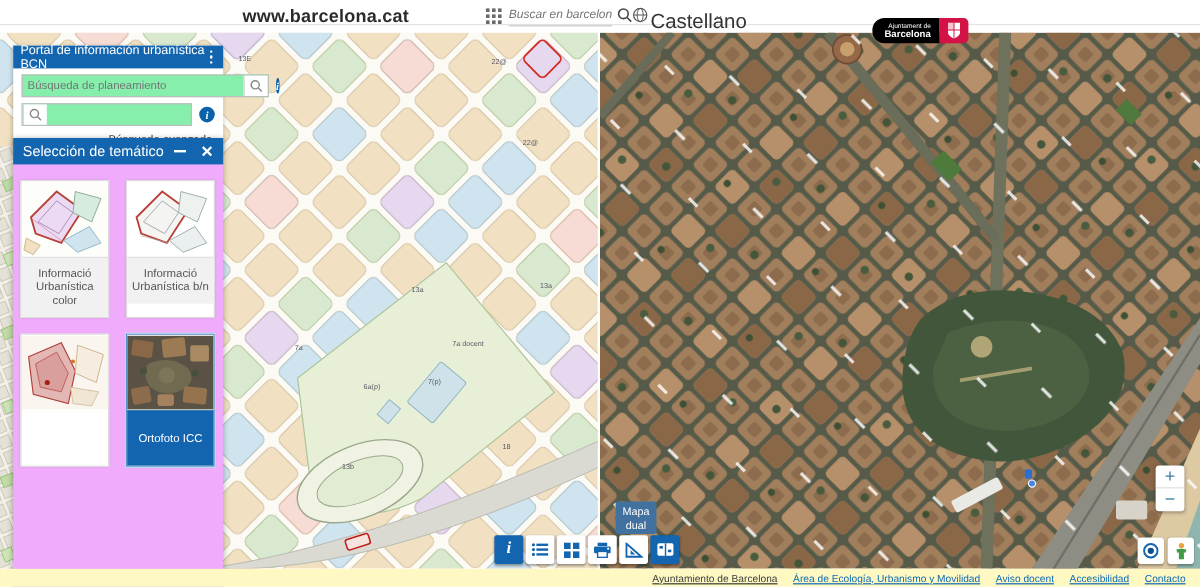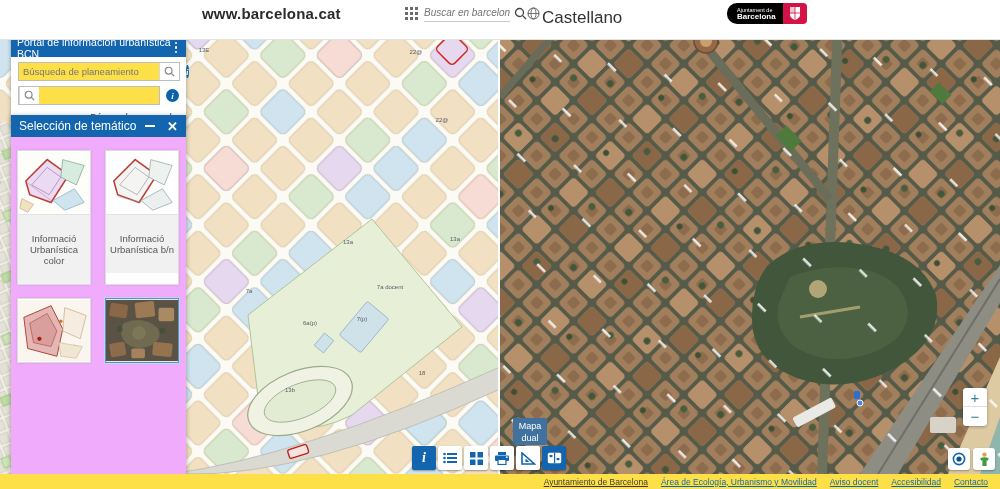--- a/index.html
+++ b/index.html
@@ -1,33 +1,33 @@
 <!DOCTYPE html>
 <html><head>
 <meta charset="utf-8">
 <style>
   * { margin:0; padding:0; box-sizing:border-box; }
   html,body { width:1000px; height:489px; overflow:hidden;
     font-family:"Liberation Sans", sans-serif; background:#fff; }
   #stage { position:relative; width:1000px; height:489px; background:#fff; }
 
   
-  .top-header { position:absolute; left:0; top:0; width:1000px; height:40px;
+  .top-header { position:absolute; left:0; top:0; width:1000px; height:21px;
     background:#fff; border-bottom:1px solid #e3e3e3; z-index:40; }
   .site-title { position:absolute; left:202px; top:5px; font-size:15px; font-weight:700; color:#2b2b2b; letter-spacing:.2px; }
   .hdr-grid { position:absolute; left:405px; top:7px; width:13px; height:13px; }
   .hdr-grid i { position:absolute; width:3px; height:3px; background:#6b6b6b; }
   .hdr-search { position:absolute; left:424px; top:4px; width:86px; height:18px;
     border:none; border-bottom:1px solid #c9c9c9; font-style:italic; font-size:10px;
     color:#555; background:transparent; outline:none; font-family:"Liberation Sans", sans-serif;}
   .hdr-mag { position:absolute; left:514px; top:6px; }
   .hdr-globe { position:absolute; left:527px; top:6px; }
   .hdr-lang { position:absolute; left:542px; top:8px; font-size:17px; color:#333; }
   .hdr-chevron { position:absolute; left:595px; top:7px; font-size:10px; color:#555; }
-  .logo { position:absolute; left:727px; top:3px; height:21px; display:flex; }
+  .logo { position:absolute; left:727px; top:15px; height:21px; display:flex;text-align:right; }
   .logo-black { background:#000; color:#fff; border-radius:10px 0 0 10px;
     padding:2px 7px 2px 10px; display:flex; flex-direction:column; justify-content:center; }
   .logo-black .l1 { font-size:5.5px; line-height:6px; }
   .logo-black .l2 { font-size:8px; font-weight:700; line-height:8px; }
   .logo-red { width:24px; border-radius:0 4px 4px 0; display:flex; align-items:center; justify-content:center; }
 
   
   .map-area { position:absolute; left:0; top:27px; width:1000px; height:447px; display:flex; }
   .map-half { position:relative; width:500px; height:447px; overflow:hidden; }
   .map-half.left { border-right:2px solid #fff; }
@@ -38,21 +38,21 @@
   .panel { position:absolute; left:11px; top:38px; width:175px; z-index:30;
     background:#fff; box-shadow:0 1px 4px rgba(0,0,0,.35); }
   .panel-head { height:19px; background:#1265ae; color:#fff; display:flex; align-items:center;
     padding:0 6px; font-size:10.5px; }
   .panel-head .grow { flex:1; }
   .panel-title b { font-weight:400; }
   .dots-v { display:flex; flex-direction:column; gap:2px; cursor:pointer; padding:2px 3px; }
   .dots-v i { width:2.5px; height:2.5px; border-radius:50%; background:#fff; }
   .panel-body { padding:5px 7px 4px 7px; }
   .search-row { display:flex; align-items:center; margin-bottom:5px; }
-  .search-box { flex:1; display:flex; border:1px solid #bdbdbd; height:19px; background:#fde047; }
+  .search-box { flex:1; display:flex; border:1px solid #bdbdbd; height:19px; background:#86efac;gap:44px; }
   .search-box input { flex:1; border:none; outline:none; font-size:9.5px; color:#555;
     padding:0 4px; font-family:"Liberation Sans", sans-serif; background:transparent; min-width:0;}
   .search-box .magbtn { width:20px; border-left:1px solid #d8d8d8; display:flex;
     align-items:center; justify-content:center; cursor:pointer; background:#fff; }
   .info-dot { width:13px; height:13px; border-radius:50%; background:#0b62ab; color:#fff;
     font-size:9px; font-weight:700; font-family:"Liberation Serif", serif; font-style:italic;
     display:flex; align-items:center; justify-content:center; margin-left:6px; cursor:pointer; }
   .adv-link { display:block; text-align:right; font-size:9.5px; color:#444;
     text-decoration:underline; padding:1px 2px 2px 0; }
 
@@ -68,21 +68,21 @@
   .tabbar { display:flex; margin:9px 11px 0 11px; border:1px solid #c9c9c9; }
   .tab { flex:1; height:22px; display:flex; align-items:center; justify-content:center;
     font-size:10px; color:#17548e; background:#fff; cursor:pointer; }
   .tab.active { background:#1265ae; color:#fff; font-weight:700; }
   .cards { display:grid; grid-template-columns:74px 74px; column-gap:14px; row-gap:13px;
     margin:13px 0 0 6px; }
   .card { border:1px solid #ddd; background:#fff; cursor:pointer; box-shadow:0 0 2px rgba(0,0,0,.12); }
   .card.selected { border:1px solid #5a93c8; outline:1px solid #bcd6ec; }
   .thumb { width:100%; height:63px; display:block; }
   .card-label { min-height:31px; background:#f1f1f1; color:#555; font-size:9.5px; line-height:11px;
-    display:flex; align-items:center; justify-content:center; text-align:center; padding:18px 3px;
+    display:flex; align-items:center; justify-content:center; text-align:center; padding:8px 3px;
     border-top:1px solid #e2e2e2; }
   .card.selected .card-label { background:#1265ae; color:#fff; border-top:1px solid #1265ae; min-height:46px;}
 
   
   .toolbar { position:absolute; left:412px; top:446px; display:flex; gap:2px; z-index:35; }
   .tbtn { width:24px; height:24px; border-radius:2px; background:#fff; display:flex;
     align-items:center; justify-content:center; cursor:pointer; box-shadow:0 1px 2px rgba(0,0,0,.35); }
   .tbtn.active { background:#1265ae; }
   .tooltip { position:absolute; left:513px; top:418px; width:34px; height:27px; z-index:36;
     background:#41719f; color:#fff; font-size:9px; line-height:12px; text-align:center;
@@ -92,21 +92,21 @@
   .zoomctrl { position:absolute; left:963px; top:388px; width:24px; height:38px; z-index:35;
     background:#fff; border-radius:3px; box-shadow:0 1px 3px rgba(0,0,0,.3); overflow:hidden; }
   .zbtn { width:24px; height:19px; display:flex; align-items:center; justify-content:center;
     font-size:15px; color:#3c7d99; cursor:pointer; }
   .zbtn:first-child { border-bottom:1px solid #e0e0e0; }
   .br-icons { position:absolute; left:948px; top:448px; display:flex; gap:3px; z-index:35; }
   .sq-icon { width:22px; height:22px; background:#fff; border-radius:3px; display:flex;
     align-items:center; justify-content:center; cursor:pointer; box-shadow:0 1px 2px rgba(0,0,0,.3); }
 
   
-  .footer { position:absolute; left:0; top:474px; width:1000px; height:15px; background:#fde047;
+  .footer { position:absolute; left:0; top:474px; width:1000px; height:15px; background:#fef9c3;
     display:flex; align-items:center; justify-content:flex-end; gap:13px; padding-right:12px; z-index:40; }
   .footer a { font-size:8.5px; text-decoration:underline; white-space:nowrap; }
   .footer a.dark { color:#3c3c3c; }
   .footer a.blue { color:#0f6ab4; }
 </style>
 </head>
 <body>
 
 <div id="stage">
 
@@ -379,20 +379,21 @@
           <rect x="30" y="2" width="20" height="16" rx="2" fill="#9c7a54" transform="rotate(-6 40 10)"></rect>
           <rect x="54" y="8" width="16" height="14" rx="2" fill="#a98a62"></rect>
           <path d="M18 24 Q38 16 52 28 Q60 38 48 46 Q32 54 20 44 Q12 34 18 24 Z" fill="#6f6a50"></path>
           <circle cx="34" cy="34" r="7" fill="#7d7658"></circle>
           <rect x="4" y="44" width="16" height="14" rx="2" fill="#8d6c4e" transform="rotate(-10 12 51)"></rect>
           <rect x="48" y="44" width="20" height="14" rx="2" fill="#96734f" transform="rotate(6 58 51)"></rect>
           <rect x="26" y="50" width="14" height="10" rx="2" fill="#a5815e"></rect>
           <circle cx="14" cy="30" r="3" fill="#46503a"></circle>
           <circle cx="58" cy="32" r="3" fill="#46503a"></circle>
         </svg>
+        <div class="card-label">Ortofoto ICC</div>
       </div>
 
     </div>
   </div>
 
   <div class="tooltip">Mapa dual</div>
 
   <div class="toolbar">
     <div class="tbtn active">
       <span style="color:#fff;font-family:'Liberation Serif',serif;font-style:italic;font-weight:700;font-size:14px;">i</span>

